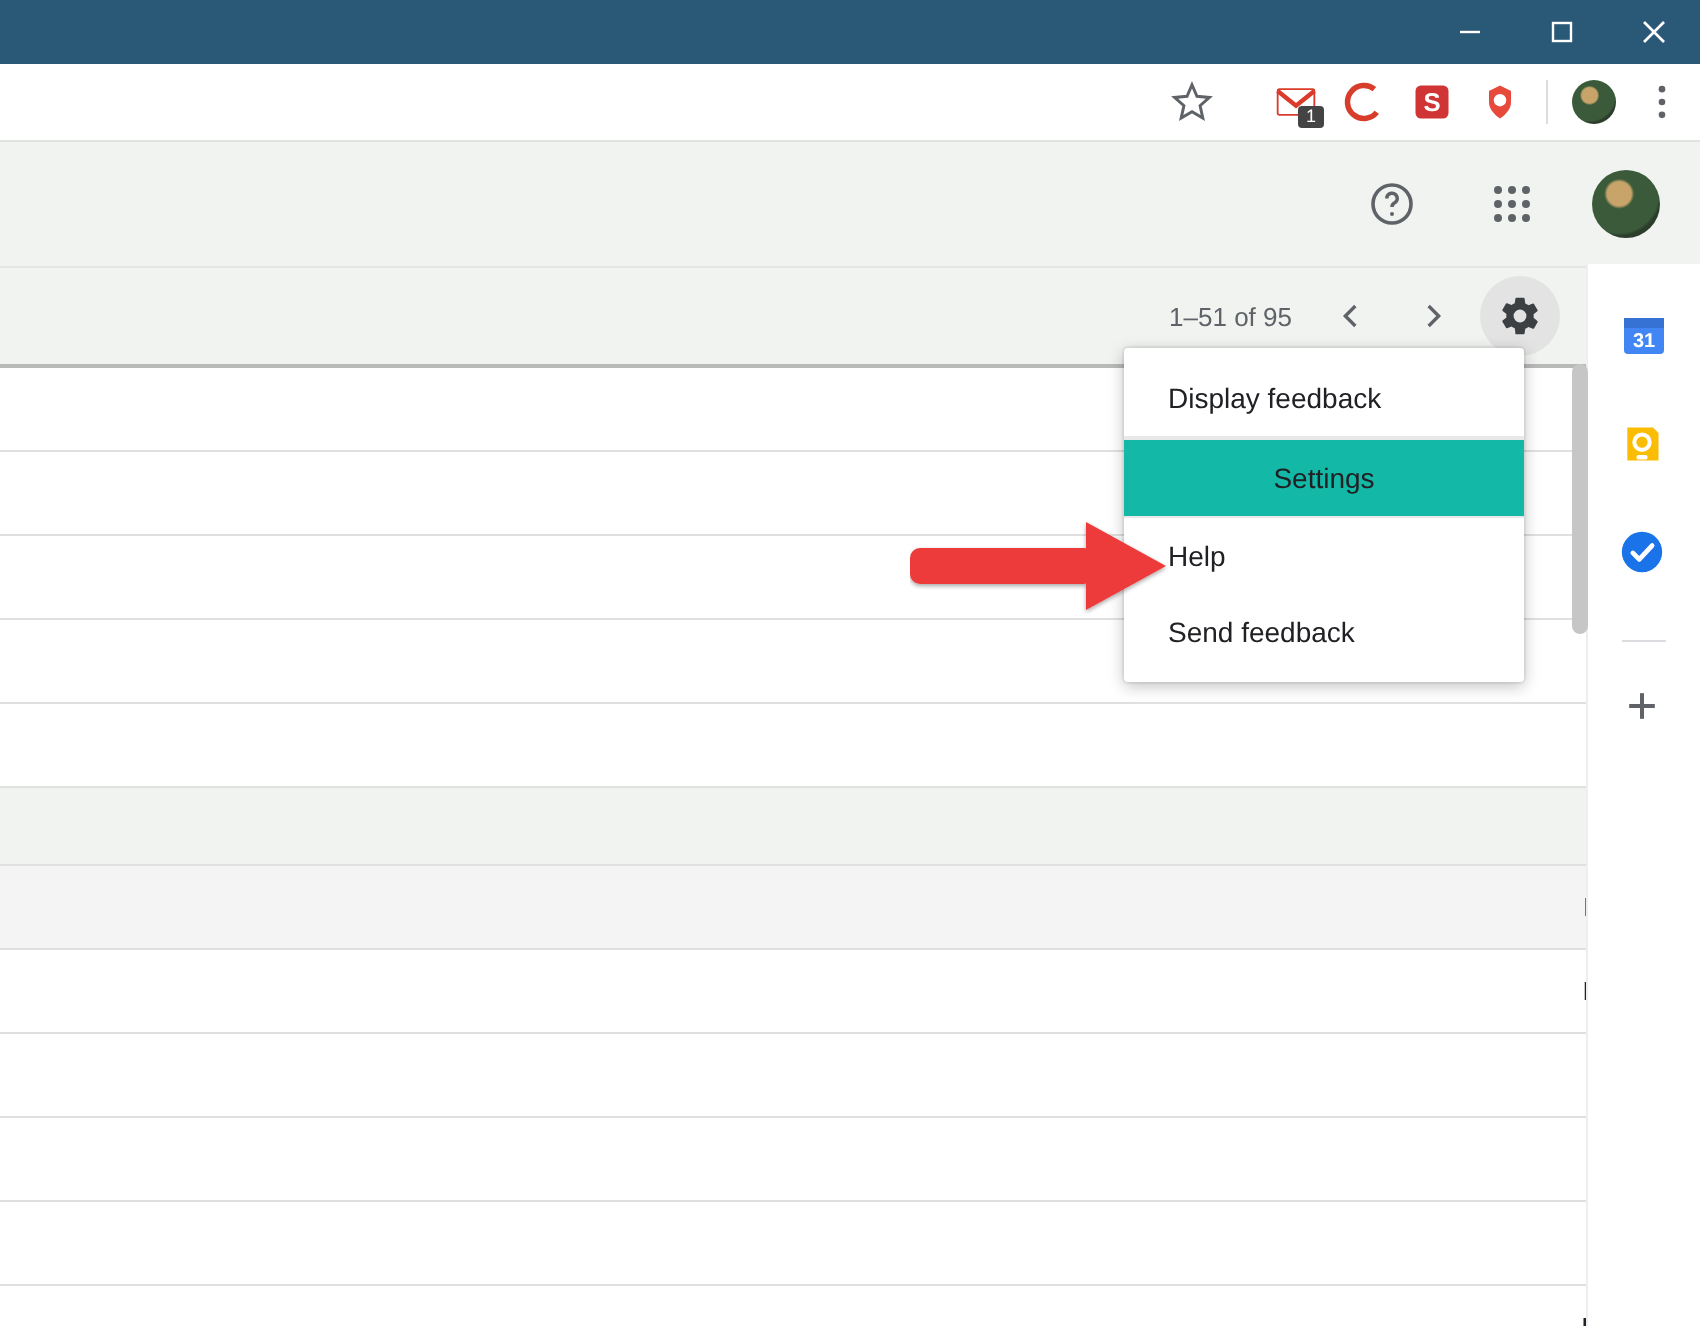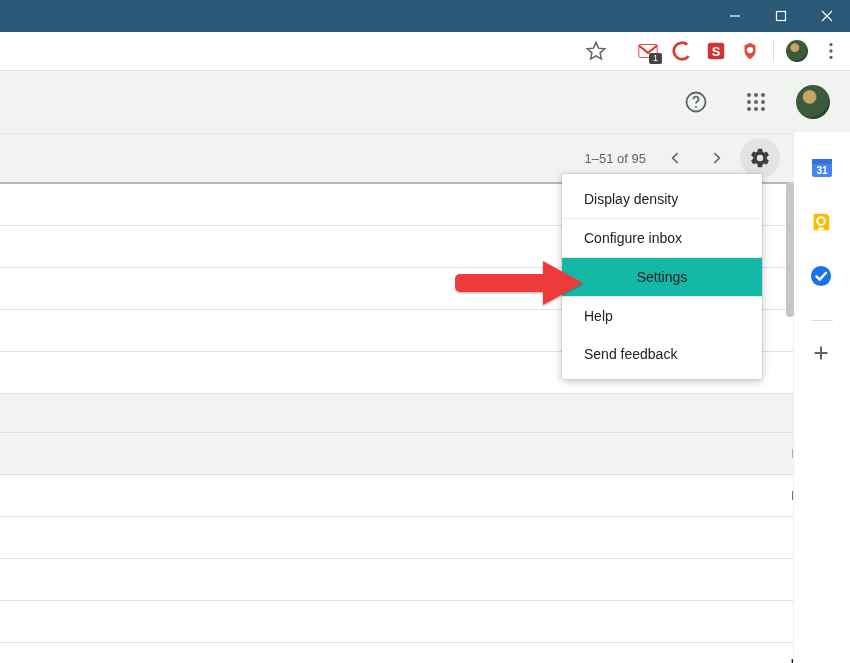--- a/index.html
+++ b/index.html
@@ -342,23 +342,22 @@
       </div>
     <div class="mail-row unread">
         <span>Feb 28</span>
       </div>
   </div>
 </div>
 
 <div class="scroll-track"></div>
 
 <div class="dropdown">
-  <div class="dd-item">Display density</div>
+  <div class="dd-item">Display feedback</div>
   <div class="dd-sep"></div>
-  <div class="dd-item">Configure inbox</div>
   <div class="dd-sep"></div>
   <div class="dd-item highlight">Settings</div>
   <div class="dd-sep"></div>
   <div class="dd-item">Help</div>
   <div class="dd-item">Send feedback</div>
 </div>
 
 <svg class="arrow-ptr" width="130" height="50" viewBox="0 0 130 50">
   <defs>
     <filter id="ds" x="-20%" y="-20%" width="140%" height="140%">

